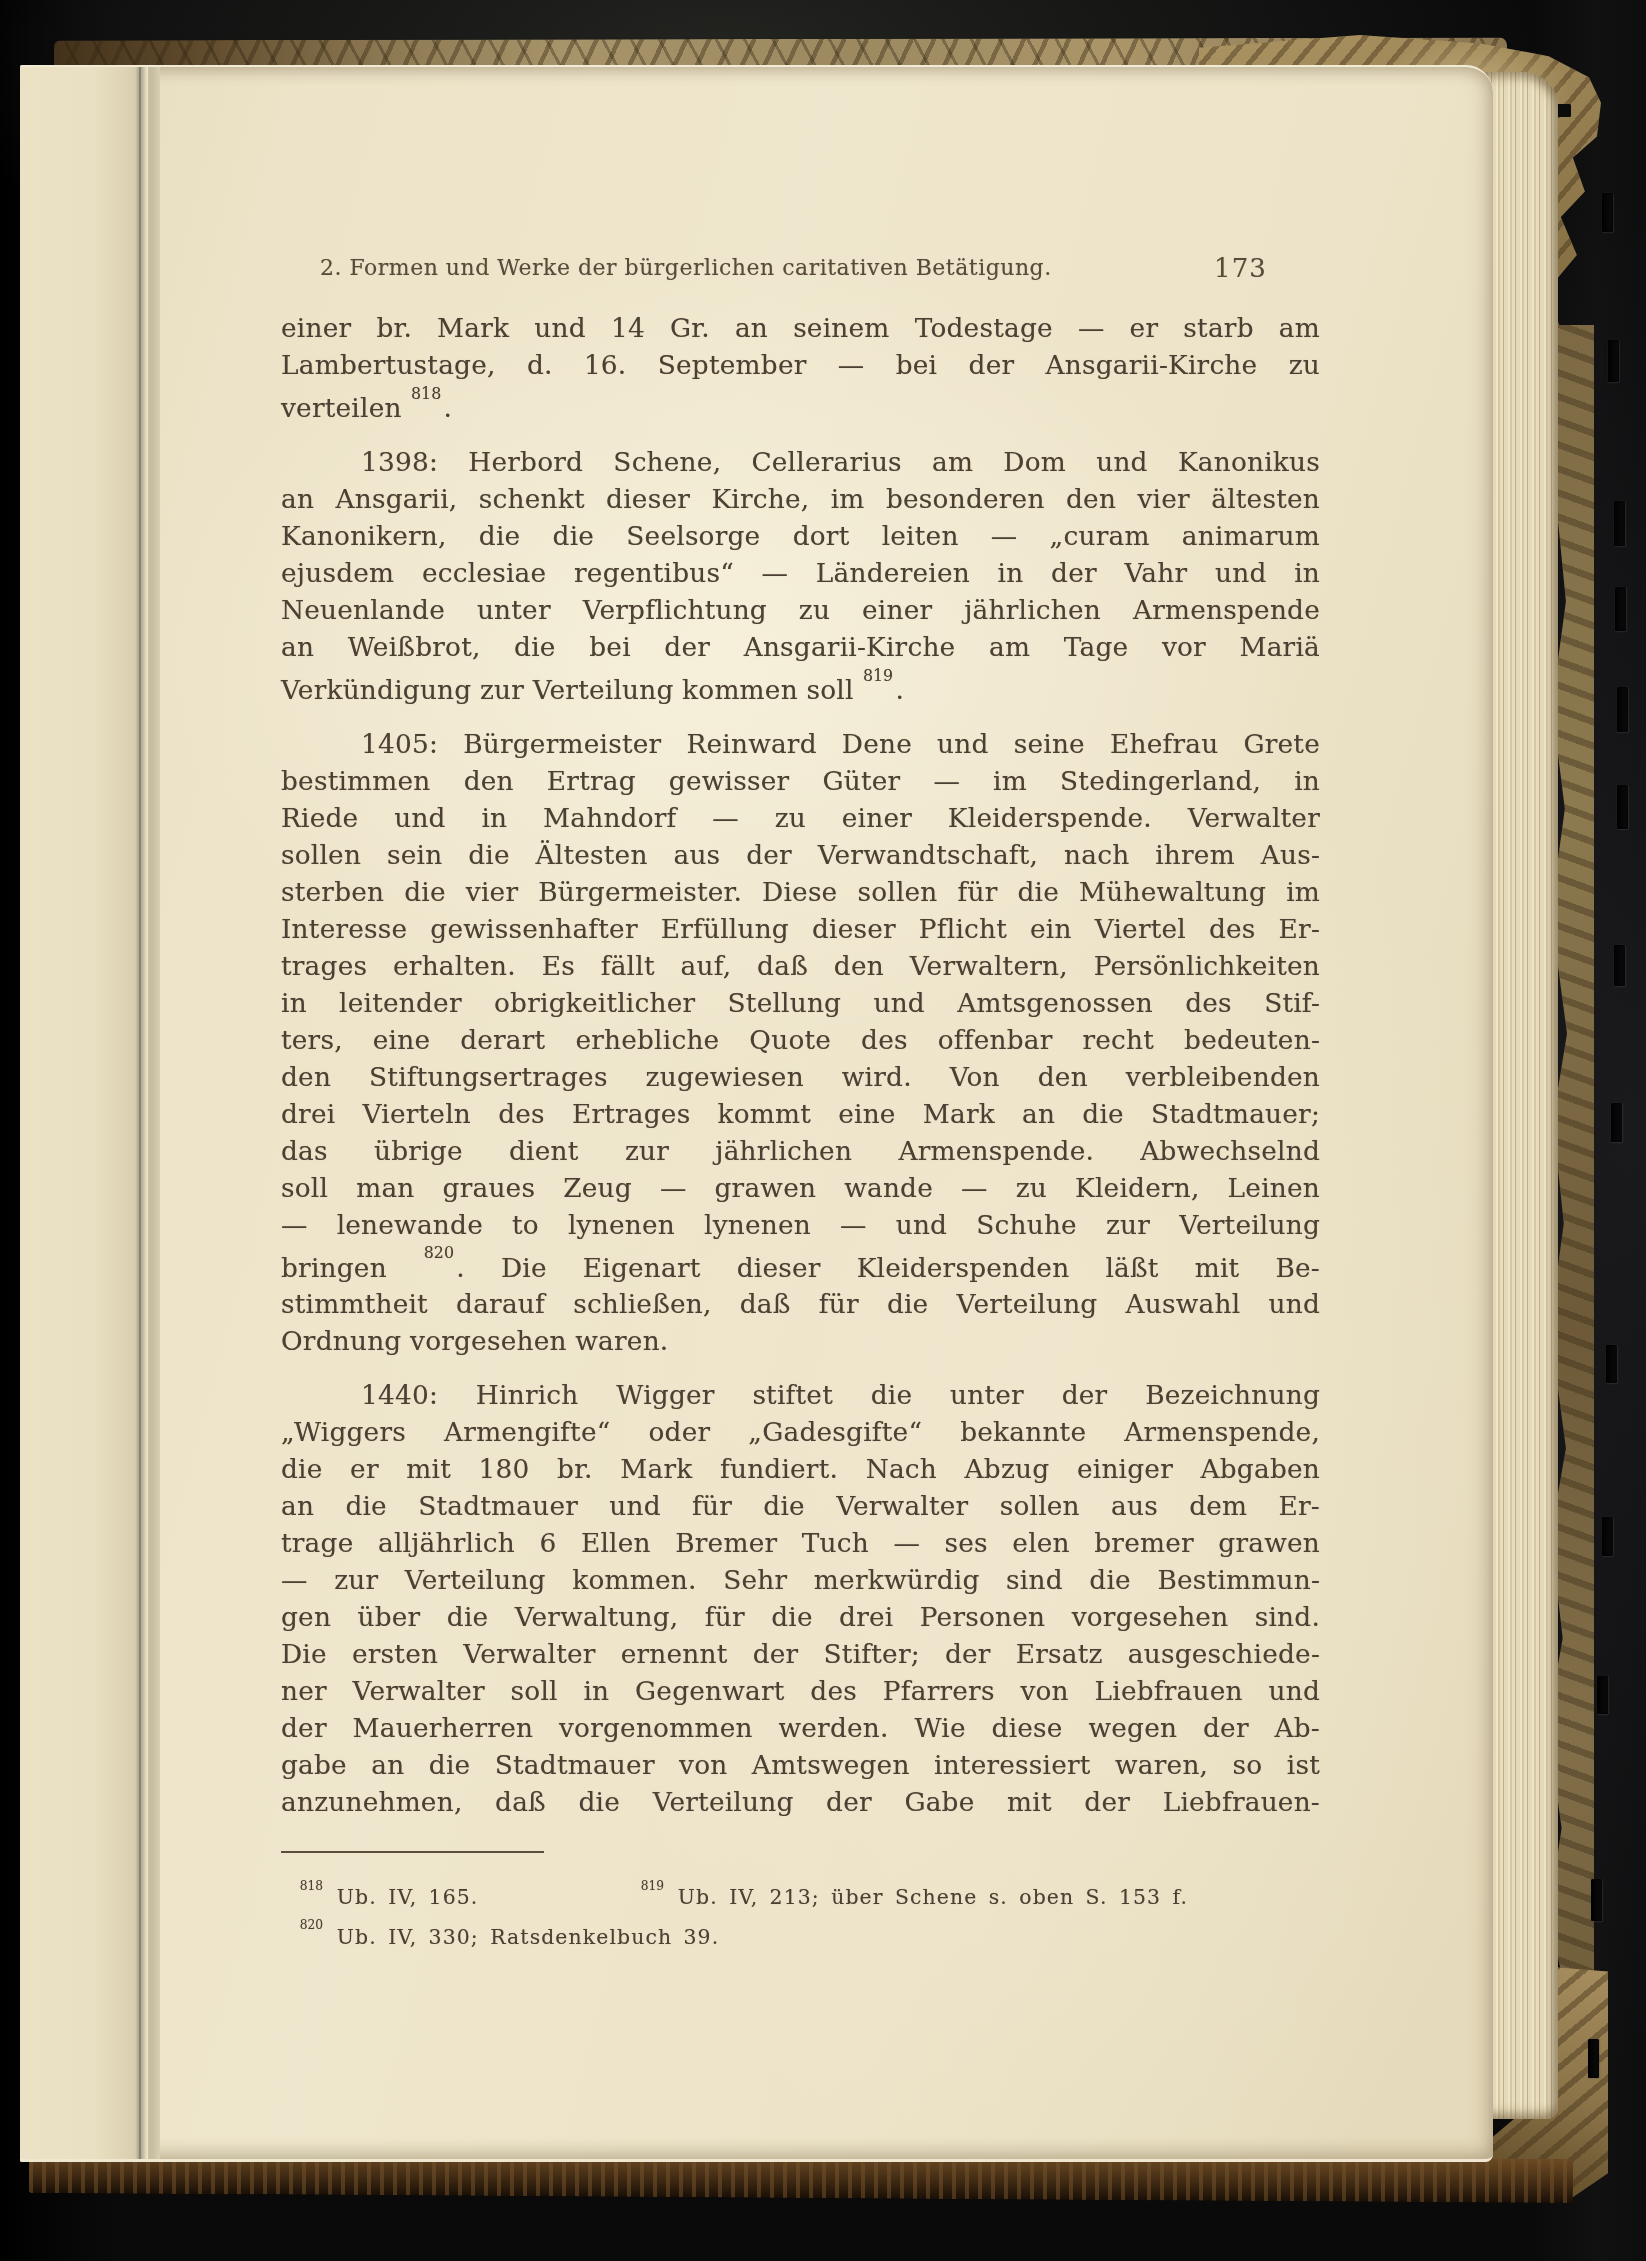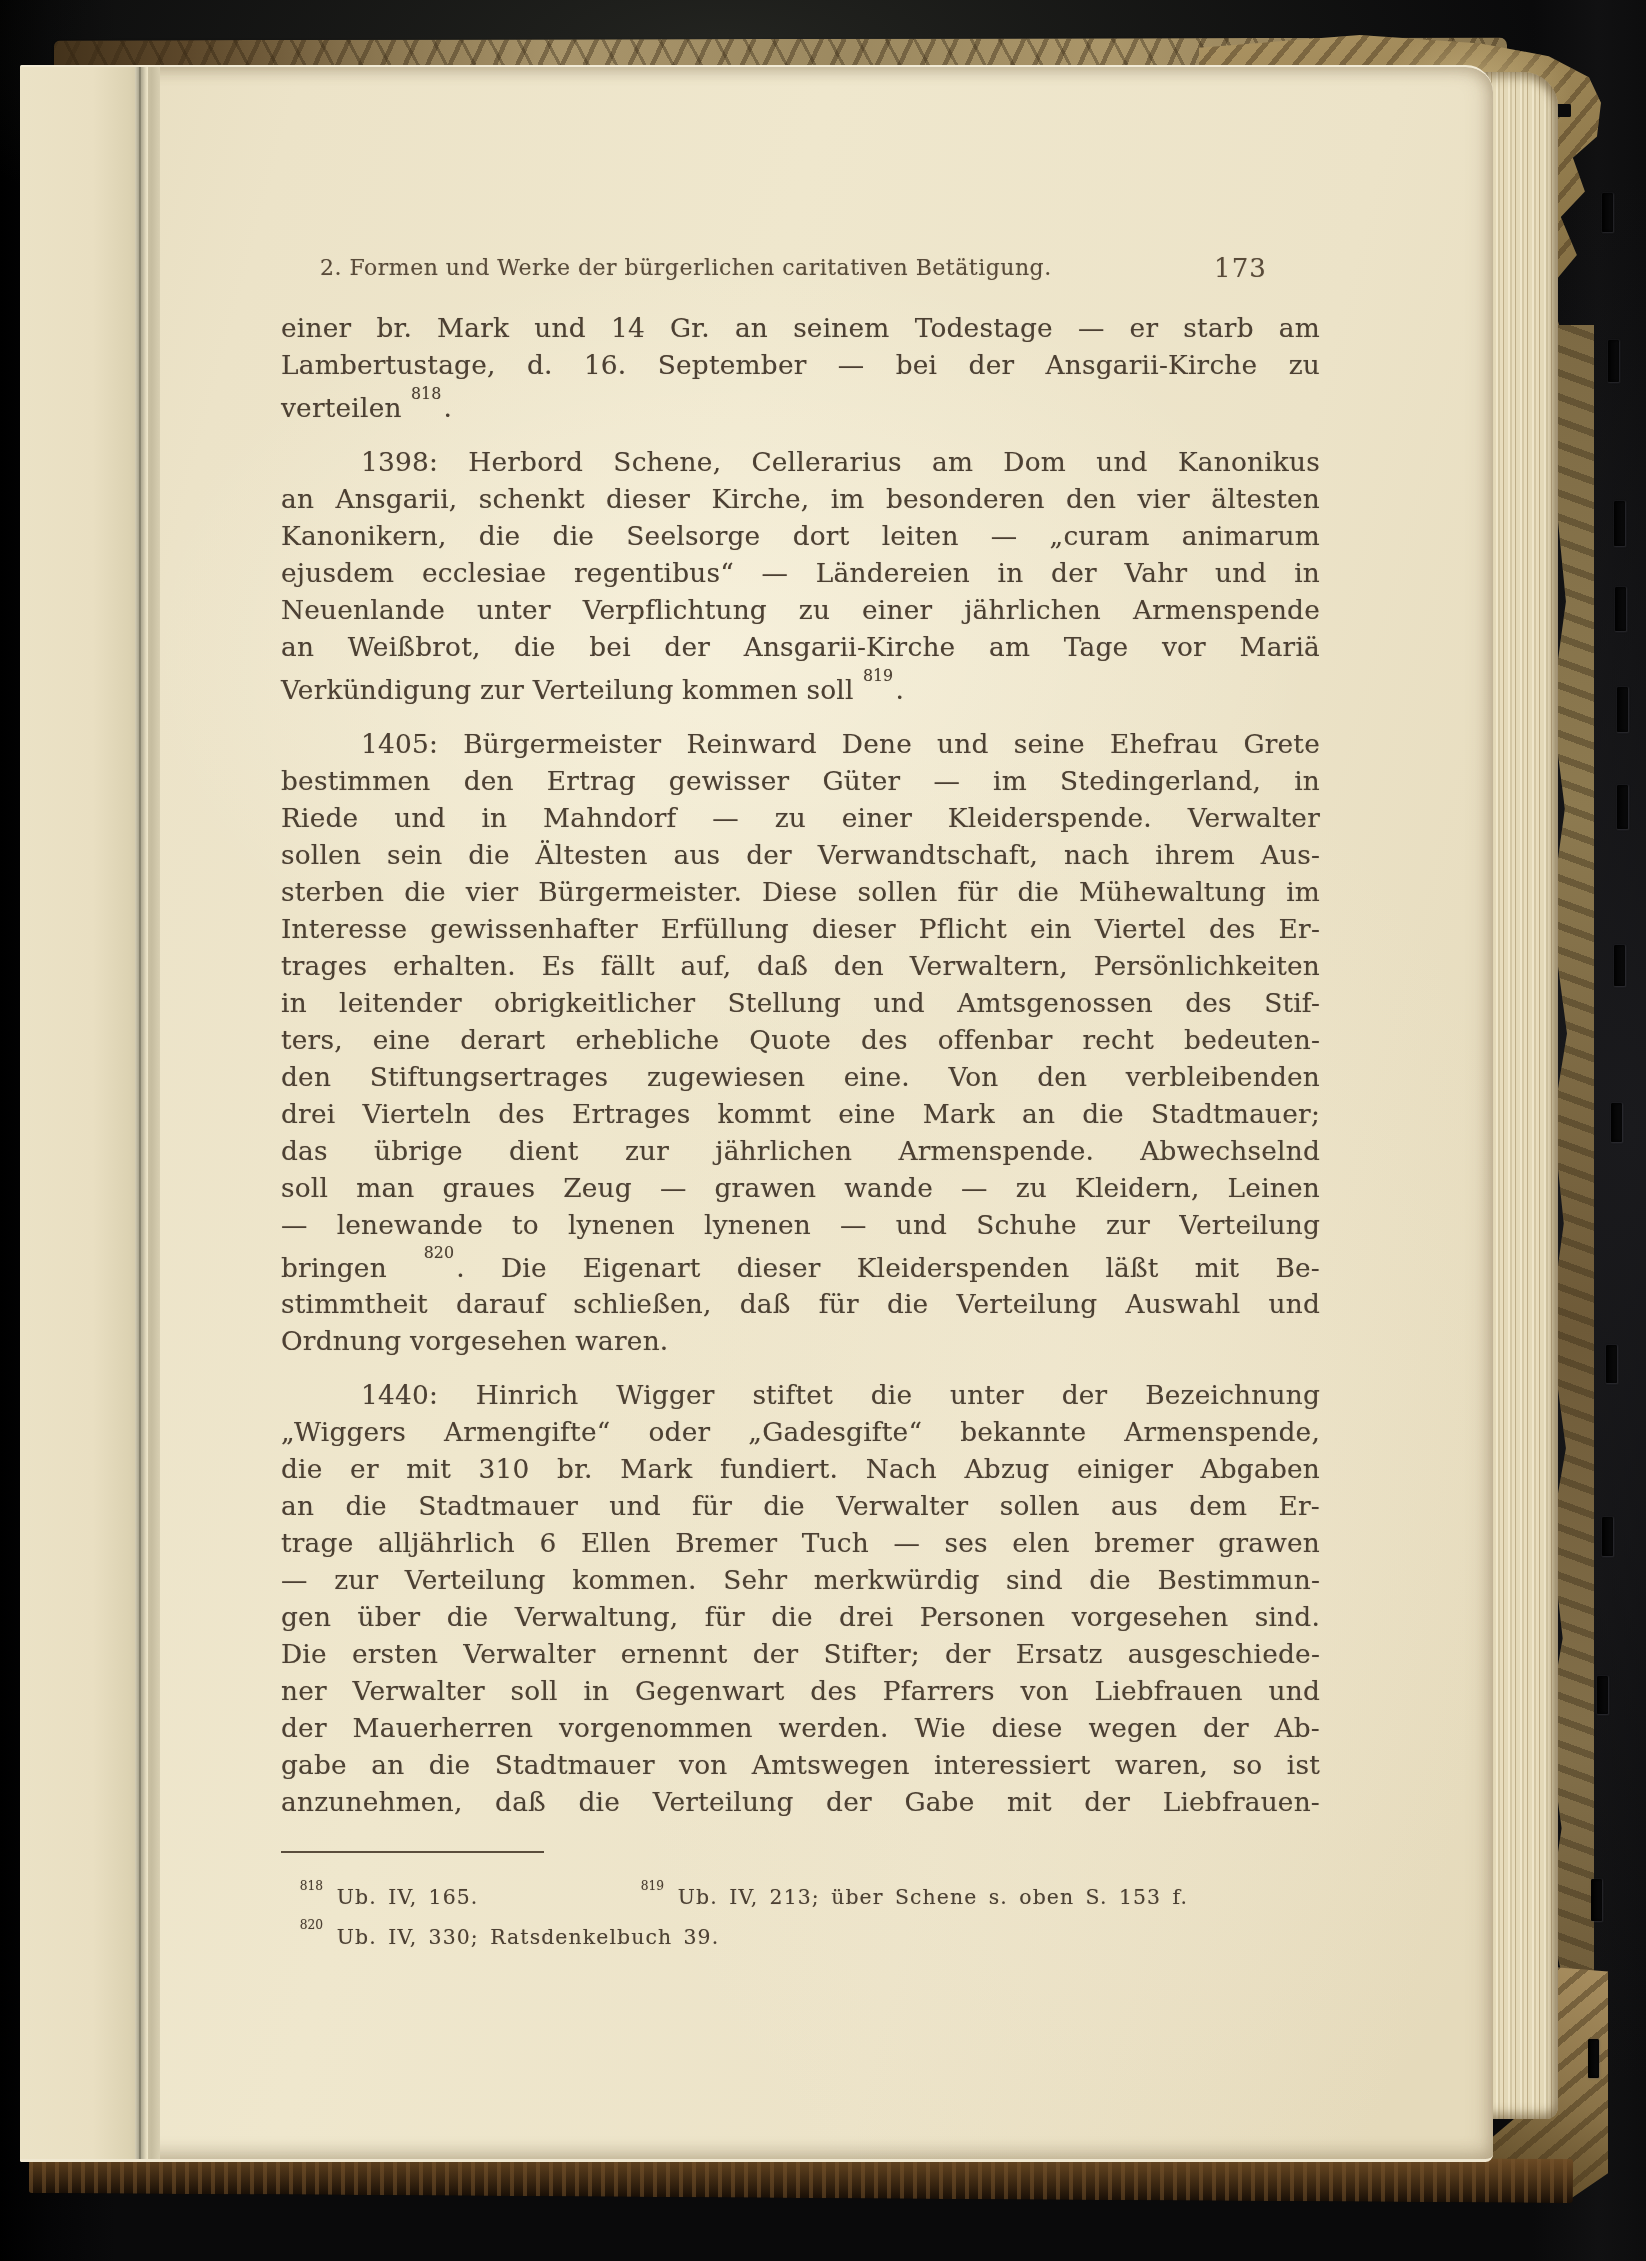--- a/index.html
+++ b/index.html
@@ -134,33 +134,33 @@
       <div class="para indent">
         <div class="line">1405: Bürgermeister Reinward Dene und seine Ehefrau Grete</div>
         <div class="line">bestimmen den Ertrag gewisser Güter — im Stedingerland, in</div>
         <div class="line">Riede und in Mahndorf — zu einer Kleiderspende.  Verwalter</div>
         <div class="line">sollen sein die Ältesten aus der Verwandtschaft, nach ihrem Aus-</div>
         <div class="line">sterben die vier Bürgermeister.  Diese sollen für die Mühewaltung im</div>
         <div class="line">Interesse gewissenhafter Erfüllung dieser Pflicht ein Viertel des Er-</div>
         <div class="line">trages erhalten. Es fällt auf, daß den Verwaltern, Persönlichkeiten</div>
         <div class="line">in leitender obrigkeitlicher Stellung und Amtsgenossen des Stif-</div>
         <div class="line">ters, eine derart erhebliche Quote des offenbar recht bedeuten-</div>
-        <div class="line">den Stiftungsertrages zugewiesen eine.  Von den verbleibenden</div>
+        <div class="line">den Stiftungsertrages zugewiesen wird.  Von den verbleibenden</div>
         <div class="line">drei Vierteln des Ertrages kommt eine Mark an die Stadtmauer;</div>
         <div class="line">das übrige dient zur jährlichen Armenspende.  Abwechselnd</div>
         <div class="line">soll man graues Zeug — grawen wande — zu Kleidern, Leinen</div>
         <div class="line">— lenewande to lynenen lynenen — und Schuhe zur Verteilung</div>
         <div class="line">bringen <sup class="ref">820</sup>.  Die Eigenart dieser Kleiderspenden läßt mit Be-</div>
         <div class="line">stimmtheit darauf schließen, daß für die Verteilung Auswahl und</div>
         <div class="line last">Ordnung vorgesehen waren.</div>
       </div>
       <div class="para indent">
         <div class="line">1440: Hinrich Wigger stiftet die unter der Bezeichnung</div>
         <div class="line">„Wiggers Armengifte“ oder „Gadesgifte“ bekannte Armenspende,</div>
-        <div class="line">die er mit 310 br. Mark fundiert.  Nach Abzug einiger Abgaben</div>
+        <div class="line">die er mit 180 br. Mark fundiert.  Nach Abzug einiger Abgaben</div>
         <div class="line">an die Stadtmauer und für die Verwalter sollen aus dem Er-</div>
         <div class="line">trage alljährlich 6 Ellen Bremer Tuch — ses elen bremer grawen</div>
         <div class="line">— zur Verteilung kommen. Sehr merkwürdig sind die Bestimmun-</div>
         <div class="line">gen über die Verwaltung, für die drei Personen vorgesehen sind.</div>
         <div class="line">Die ersten Verwalter ernennt der Stifter; der Ersatz ausgeschiede-</div>
         <div class="line">ner Verwalter soll in Gegenwart des Pfarrers von Liebfrauen und</div>
         <div class="line">der Mauerherren vorgenommen werden.  Wie diese wegen der Ab-</div>
         <div class="line">gabe an die Stadtmauer von Amtswegen interessiert waren, so ist</div>
         <div class="line">anzunehmen, daß die Verteilung der Gabe mit der Liebfrauen-</div>
       </div>

